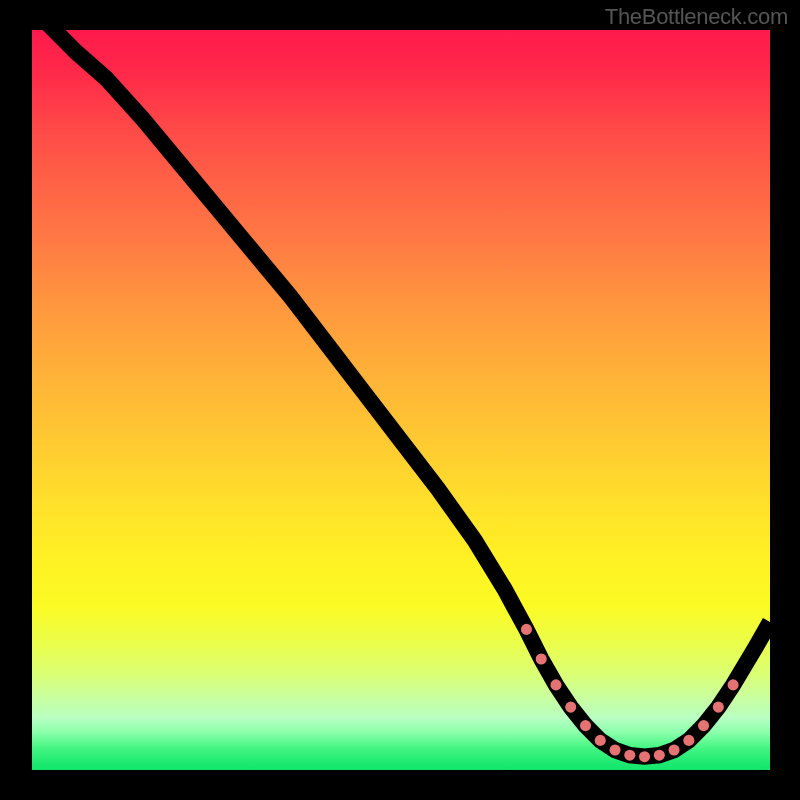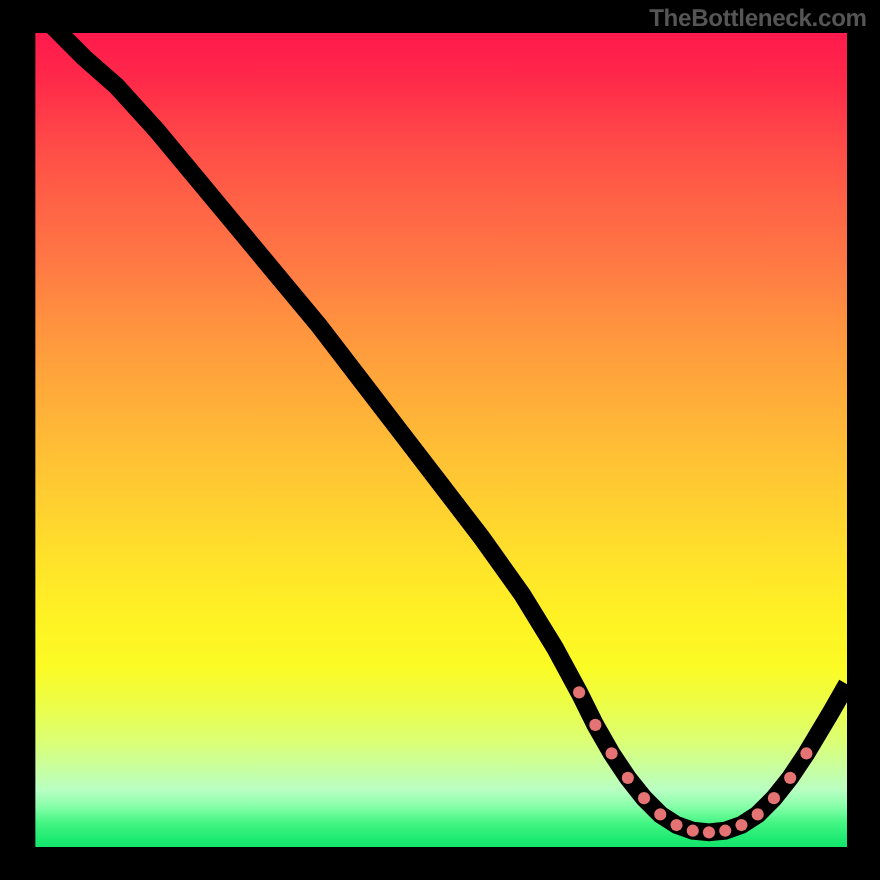--- a/index.html
+++ b/index.html
@@ -9,21 +9,21 @@
     background: #000;
     position: relative;
     overflow: hidden;
     font-family: Arial, sans-serif;
   }
   .watermark {
     position: absolute;
     top: 4px;
     right: 12px;
     font-size: 22px;
-    font-weight: 700;
+    font-weight: 400;
     color: #555;
     z-index: 10;
     letter-spacing: -0.3px;
   }
   .plot-area {
     position: absolute;
     left: 32px;
     top: 30px;
     width: 738px;
     height: 740px;

